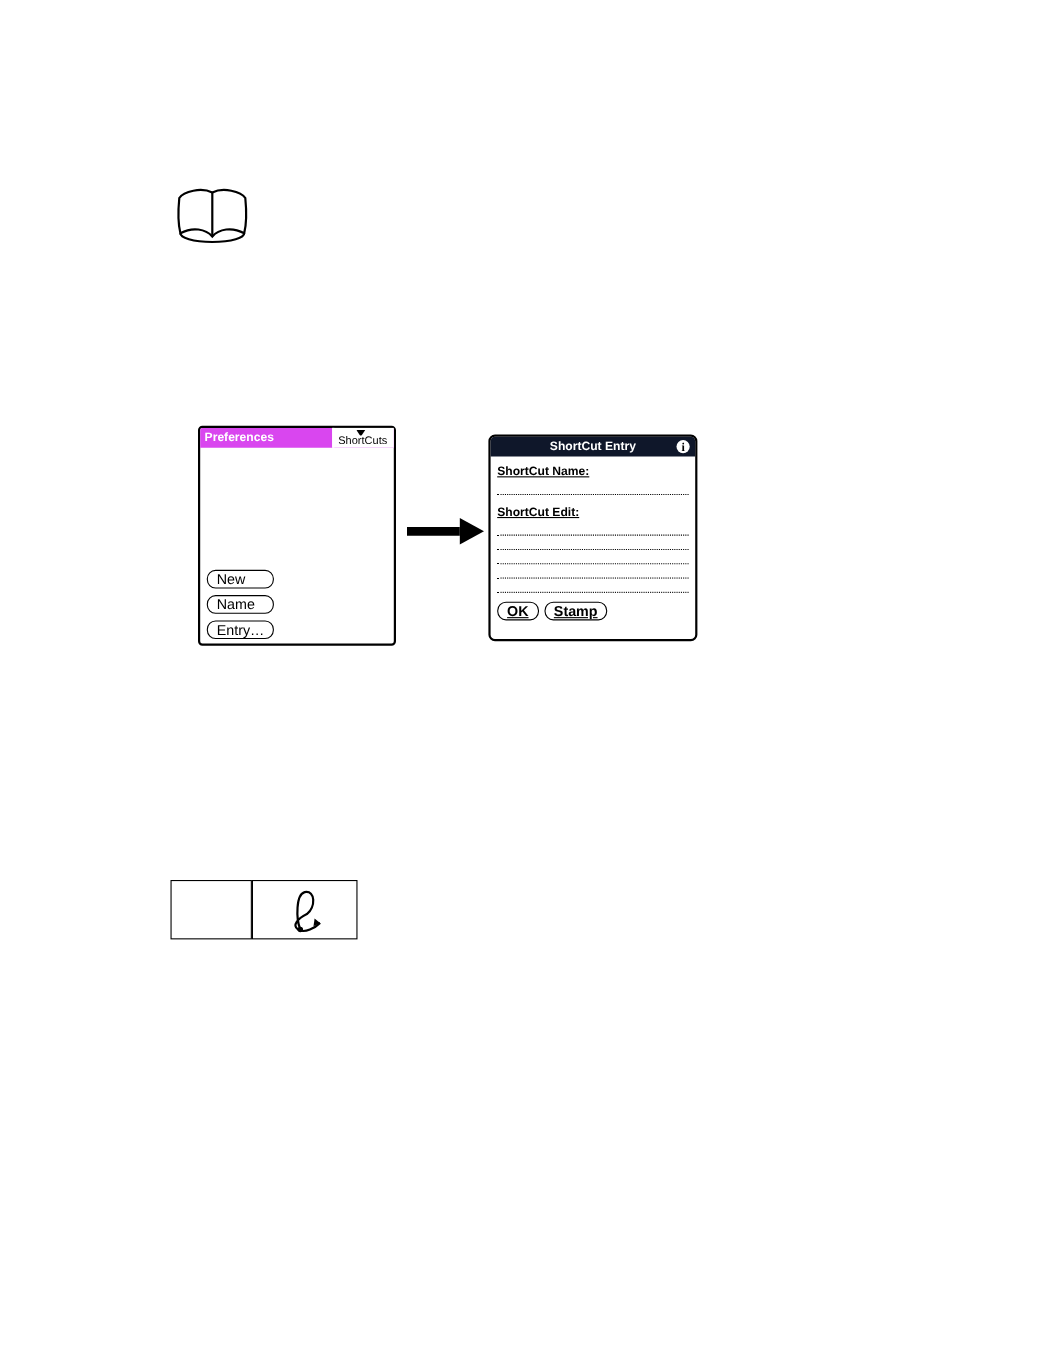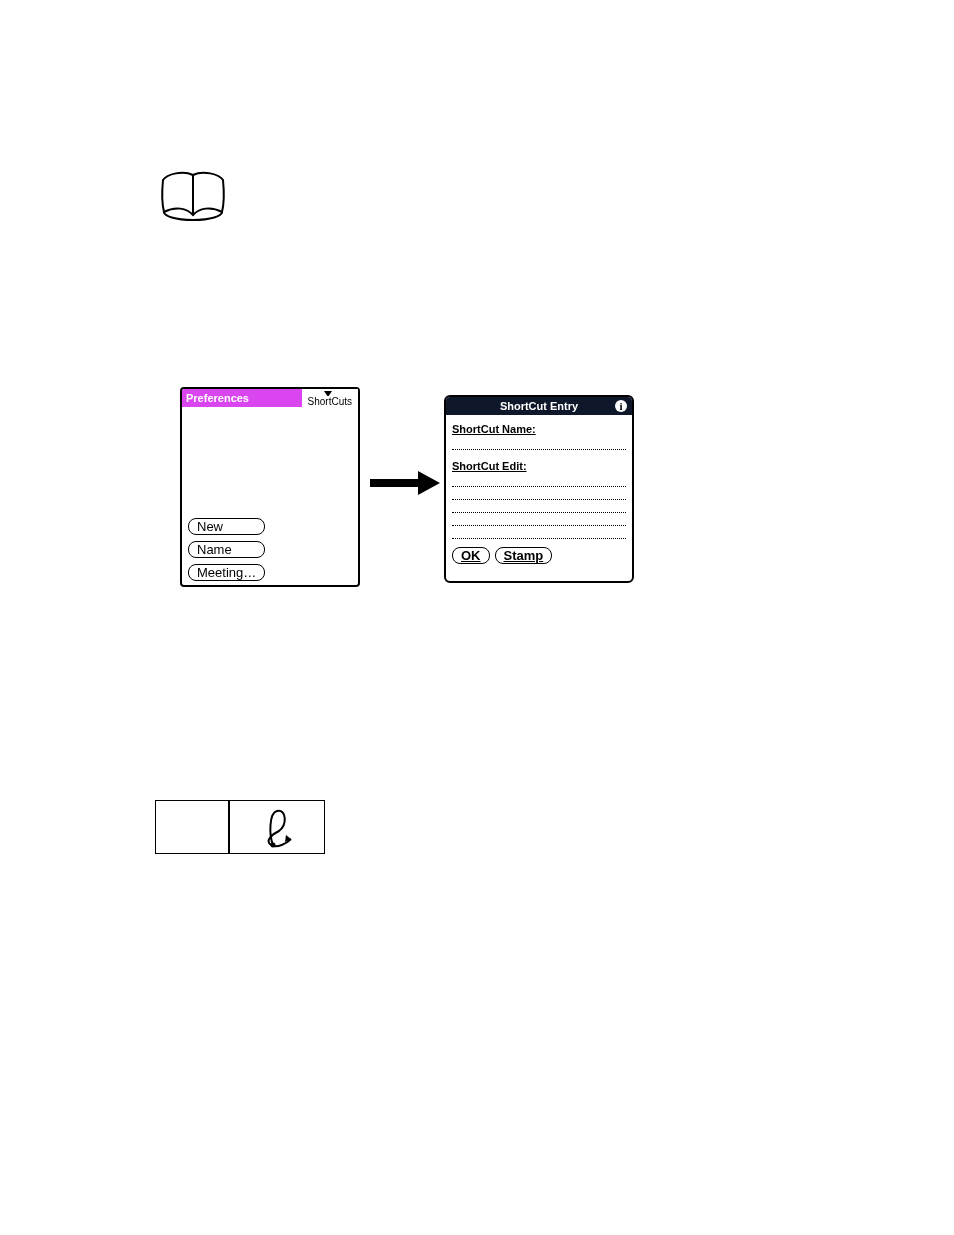--- a/index.html
+++ b/index.html
@@ -196,21 +196,21 @@
       <div class="dropdown">
         <svg width="9" height="9">
             <polygon points="0,2 8,2 4,8" fill="#000"></polygon>
           </svg>
         <span>ShortCuts</span>
       </div>
     </div>
     <div class="btn-row">
       <div class="pbtn">New</div>
       <div class="pbtn">Name</div>
-      <div class="pbtn">Meeting…</div>
+      <div class="pbtn">Entry…</div>
     </div>
   </div>
 
   <div class="arrow">
     <svg width="70" height="30">
       <line x1="0" y1="15" x2="48" y2="15" stroke="#000" stroke-width="8"></line>
       <polygon points="48,3 70,15 48,27" fill="#000"></polygon>
     </svg>
   </div>
 

